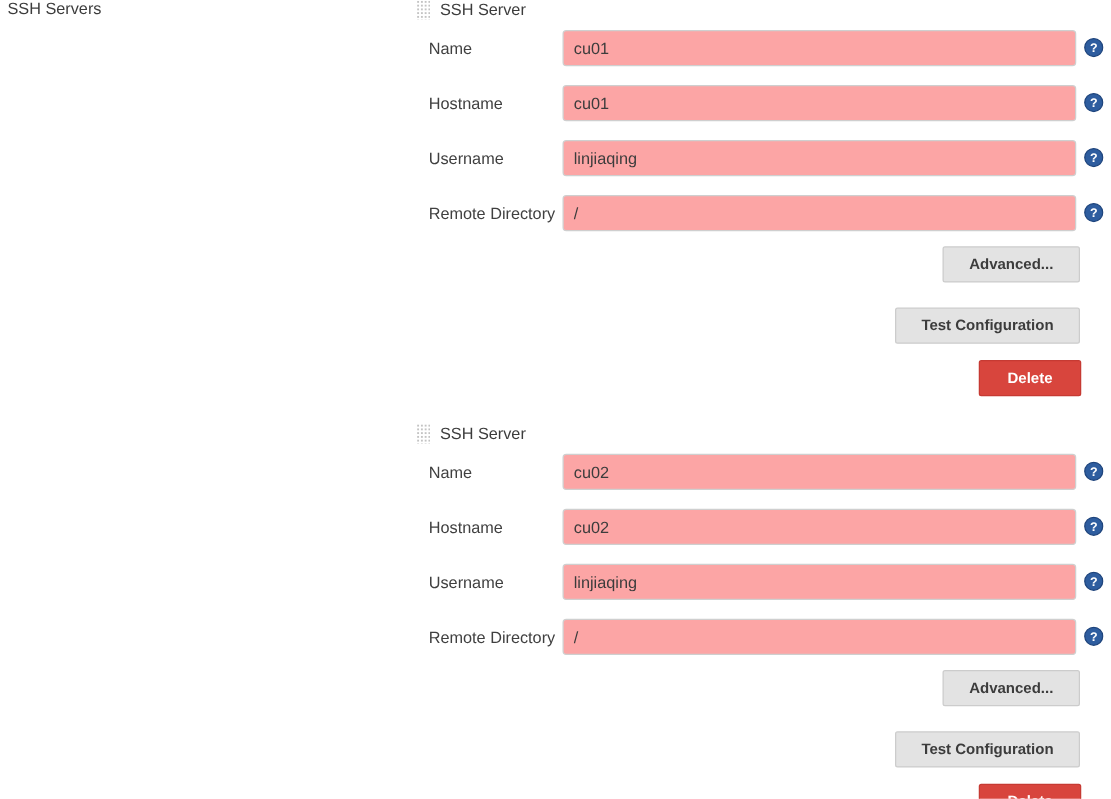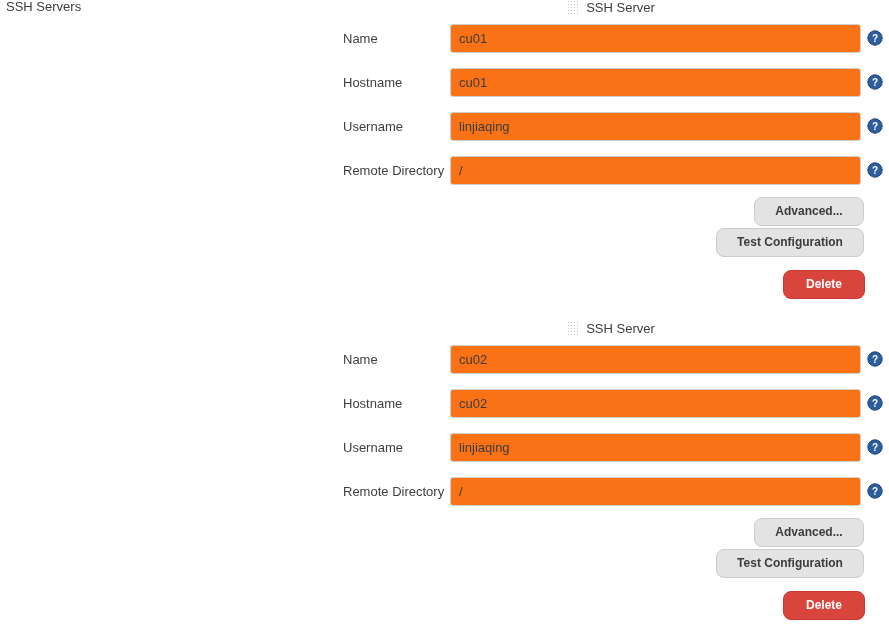--- a/index.html
+++ b/index.html
@@ -43,21 +43,20 @@
     position: relative;
     width: 556px;
   }
 
   
   .card-header {
     display: flex;
     align-items: center;
     height: 16px;
     margin-bottom: 0px;
-    justify-content: center;
   }
 
   .drag-handle {
     width: 11px;
     height: 16px;
     margin-right: 8px;
     flex: 0 0 auto;
     background-image:
       radial-gradient(circle 0.8px at 1.5px 1.5px, #c0c0c0 99%, transparent 100%);
     background-size: 3px 3px;
@@ -96,21 +95,21 @@
     padding-right: 6px;
   }
 
   .text-input {
     display: block;
     width: 100%;
     height: 29px;
     padding: 0 8px;
     border: 1px solid #cfcfcf;
     border-radius: 3px;
-    background: #f97316;
+    background: #fca5a5;
     font-family: "Liberation Sans", sans-serif;
     font-size: 13px;
     color: #3c3c3c;
     outline: none;
   }
 
   .help-icon {
     flex: 0 0 auto;
     width: 16px;
     height: 16px;
@@ -129,41 +128,41 @@
     padding-right: 24px;
   }
 
   .btn {
     font-family: "Liberation Sans", sans-serif;
     font-size: 12px;
     font-weight: bold;
     color: #3c3c3c;
     background: #e3e3e3;
     border: 1px solid #cccccc;
-    border-radius: 8px;
+    border-radius: 2px;
     padding: 0 14px;
     height: 29px;
     line-height: 27px;
     cursor: pointer;
     white-space: nowrap;
   }
 
   .btn-advanced { min-width: 110px; }
   .btn-test { min-width: 148px; }
 
   .btn-danger {
     background: #d8453d;
     border: 1px solid #c63a33;
     color: #ffffff;
     min-width: 82px;
   }
 
   
   .row-adv { margin-top: 5px; }
-  .row-test { margin-top: 2px; }
+  .row-test { margin-top: 20px; }
   .row-del { margin-top: 13px; }
   .card-gap { height: 22px; }
 </style>
 </head>
 <body>
 
 <div class="page">
 
   <div class="page-title">SSH Servers</div>
 

